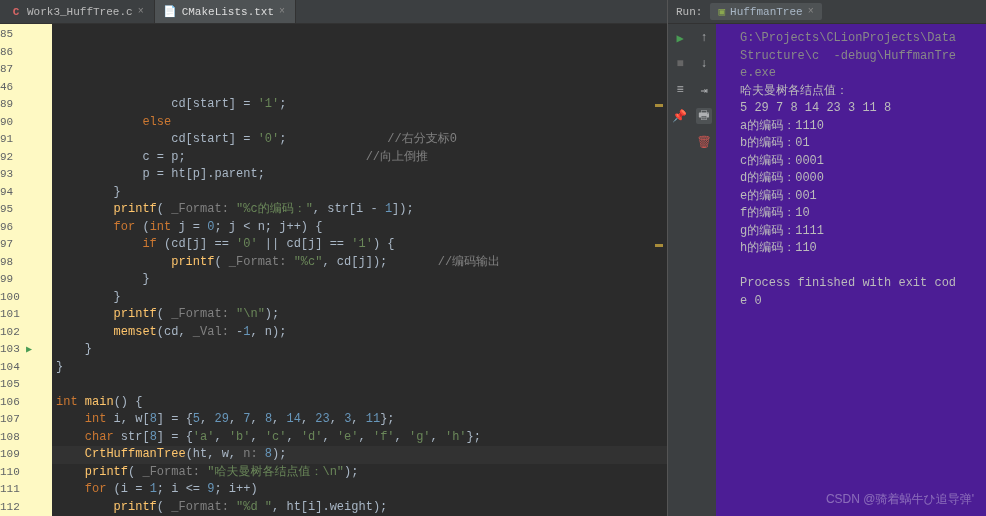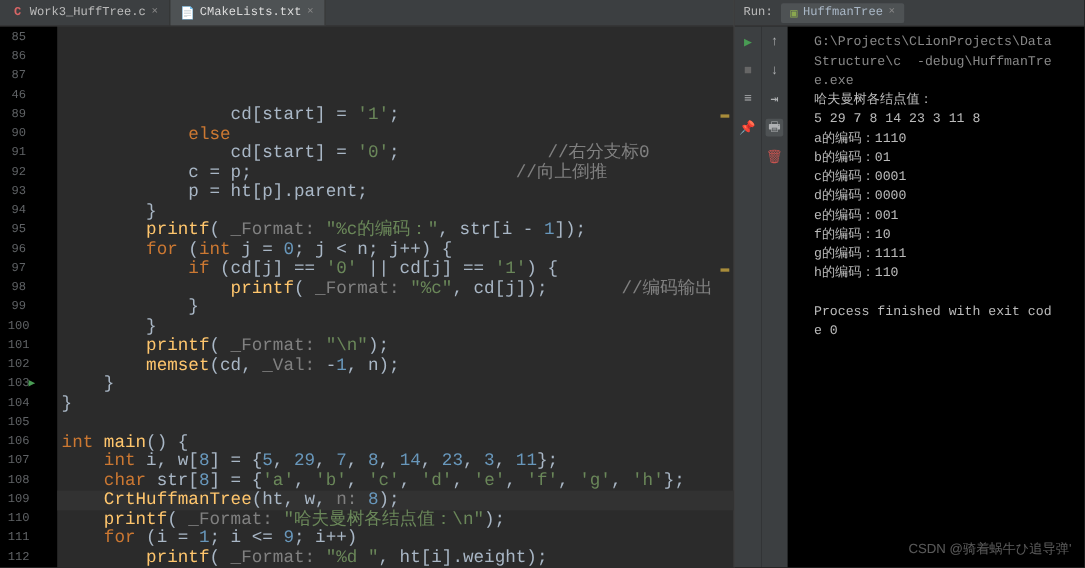--- a/index.html
+++ b/index.html
@@ -7,35 +7,35 @@
 .main{display:flex;height:100%}
 .editor-pane{flex:1;background:#2b2b2b;display:flex;flex-direction:column;min-width:0}
 .tabs{display:flex;background:#3c3f41;height:24px;border-bottom:1px solid #323232}
 .tab{display:flex;align-items:center;padding:0 10px;font-size:11px;color:#bbb;border-right:1px solid #323232;gap:5px}
 .tab.active{background:#4e5254;color:#ddd}
 .tab-icon{width:12px;height:12px;display:inline-flex;align-items:center;justify-content:center}
 .tab-icon.c{color:#d86666;font-weight:bold}
 .tab-icon.cm{color:#8aa74f}
 .tab-close{color:#888;font-size:10px}
 .code-area{flex:1;display:flex;overflow:hidden}
-.gutter{width:52px;background:#000000;color:#606366;text-align:center;padding-right:18px;font-size:11px;line-height:17.5px;padding-top:2px;position:relative}
+.gutter{width:52px;background:#fef9c3;color:#606366;text-align:left;padding-right:18px;font-size:11px;line-height:17.5px;padding-top:2px;position:relative}
 .gutter-line{height:17.5px}
 .run-arrow{position:absolute;right:2px;color:#499c54;font-size:10px}
-.code{flex:1;padding-top:2px;line-height:17.5px;font-size:16px;white-space:pre;position:relative}
+.code{flex:1;padding-top:2px;line-height:17.5px;font-size:12px;white-space:pre;position:relative}
 .code-line{height:17.5px;padding-left:4px}
 .hl{background:#323232}
 .kw{color:#cc7832}
 .str{color:#6a8759}
 .num{color:#6897bb}
 .fn{color:#ffc66d}
 .param{color:#808080;}
 .cmt{color:#808080}
 .hint-mark{position:absolute;right:4px;width:8px;height:3px;background:#a88c3a}
 .divider{width:1px;background:#555}
-.run-pane{width:318px;background:#000000;display:flex;flex-direction:column}
+.run-pane{width:318px;background:#4c1d95;display:flex;flex-direction:column}
 .run-header{display:flex;align-items:center;height:24px;background:#3c3f41;border-bottom:1px solid #323232;padding:0 8px;gap:8px}
 .run-label{color:#bbb;font-size:11px}
 .run-tab{display:flex;align-items:center;gap:5px;background:#4e5254;padding:2px 8px;font-size:11px;border-radius:2px}
 .run-body{flex:1;display:flex}
 .run-tools{width:24px;background:#3c3f41;display:flex;flex-direction:column;align-items:center;padding-top:6px;gap:10px}
 .tool-icon{width:16px;height:16px;display:flex;align-items:center;justify-content:center;font-size:12px;color:#afb1b3}
 .tool-icon.green{color:#499c54}
 .tool-icon.hl-bg{background:#4e5254;border-radius:2px}
 .run-tools2{width:24px;background:#3c3f41;display:flex;flex-direction:column;align-items:center;padding-top:6px;gap:10px}
 .console{flex:1;padding:6px 24px;font-size:12px;line-height:17.5px;color:#bbb;white-space:pre-wrap;word-break:break-all}

